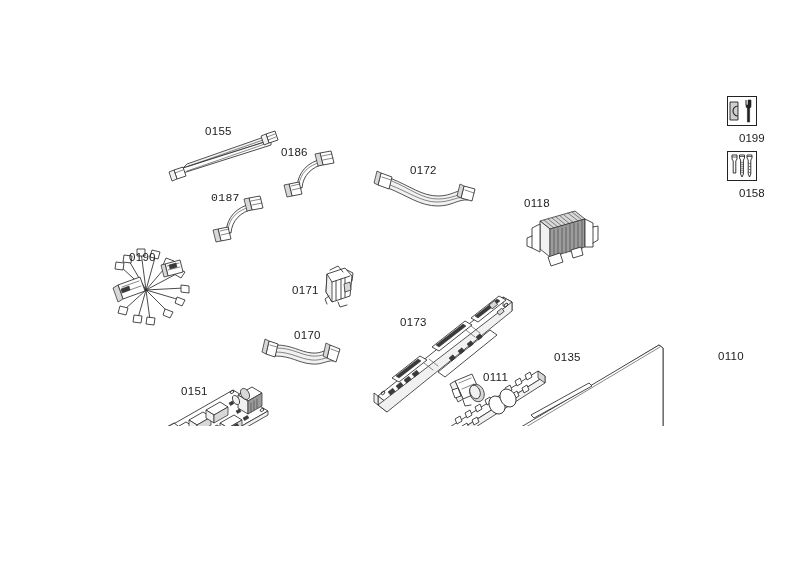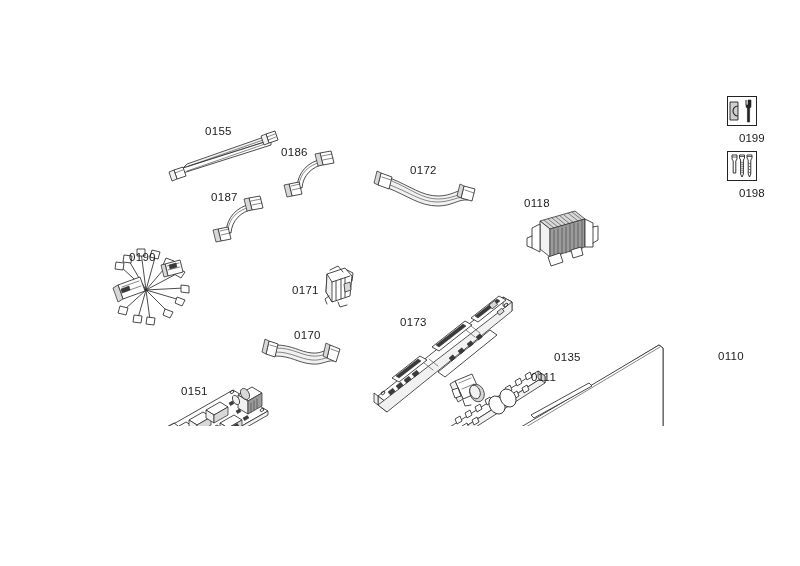--- a/index.html
+++ b/index.html
@@ -387,29 +387,29 @@
 
       <ellipse class="fill-w" cx="550" cy="440" rx="10" ry="12.5" transform="rotate(-30 550 440)"></ellipse>
 
       <path class="ln" d="M441,524 L663,513"></path>
     </g>
 
   </svg>
 
   <div class="label" style="left:205px; top:126px;">0155</div>
   <div class="label" style="left:281px; top:147px;">0186</div>
-  <div class="label" style="left:211px; top:192px;">0187</div>
+  <div class="label" style="left:211px; top:192px;font-family:Liberation Mono, monospace;">0187</div>
   <div class="label" style="left:410px; top:165px;">0172</div>
   <div class="label" style="left:524px; top:198px;">0118</div>
   <div class="label" style="left:117px; top:252px;margin-left:12px;">0190</div>
   <div class="label" style="left:292px; top:285px;">0171</div>
   <div class="label" style="left:294px; top:330px;">0170</div>
   <div class="label" style="left:400px; top:317px;">0173</div>
   <div class="label" style="left:181px; top:386px;">0151</div>
-  <div class="label" style="left:483px; top:372px;margin-left:48px;">0111</div>
+  <div class="label" style="left:483px; top:372px;">0111</div>
   <div class="label" style="left:554px; top:352px;">0135</div>
   <div class="label" style="left:710px; top:351px;margin-left:8px;">0110</div>
 
   <svg style="position:absolute; left:0; top:0; width:800px; height:566px; pointer-events:none;" viewBox="0 0 800 566" xmlns="http://www.w3.org/2000/svg">
 
     <polygon class="fill-w" points="156,434 233,390 268,411 191,455"></polygon>
     <polygon class="fill-l" points="156,434 191,455 191,459 156,438"></polygon>
     <polygon class="fill-l" points="191,455 268,411 268,415 191,459"></polygon>
 
     <g>
@@ -507,16 +507,16 @@
       <path d="M19,3 L24,3 L24,6 L22.8,8 L22.8,22 L21.5,25 L20.2,22 L20.2,8 L19,6 Z" fill="#ffffff" stroke="#222" stroke-width="0.9"></path>
       <g stroke="#222" stroke-width="0.55">
         <path d="M20.2,11 L22.8,12"></path>
           <path d="M20.2,14 L22.8,15"></path>
         <path d="M20.2,17 L22.8,18"></path>
           <path d="M20.2,20 L22.8,21"></path>
       </g>
       <path d="M19,4.5 L24,4.5" stroke="#222" stroke-width="0.7"></path>
     </svg>
   </div>
-  <div class="icon-caption" style="left:723px; top:188px;">0198</div>
+  <div class="icon-caption" style="left:723px; top:188px;">0158</div>
 
 
 </div>
 
 </body></html>

